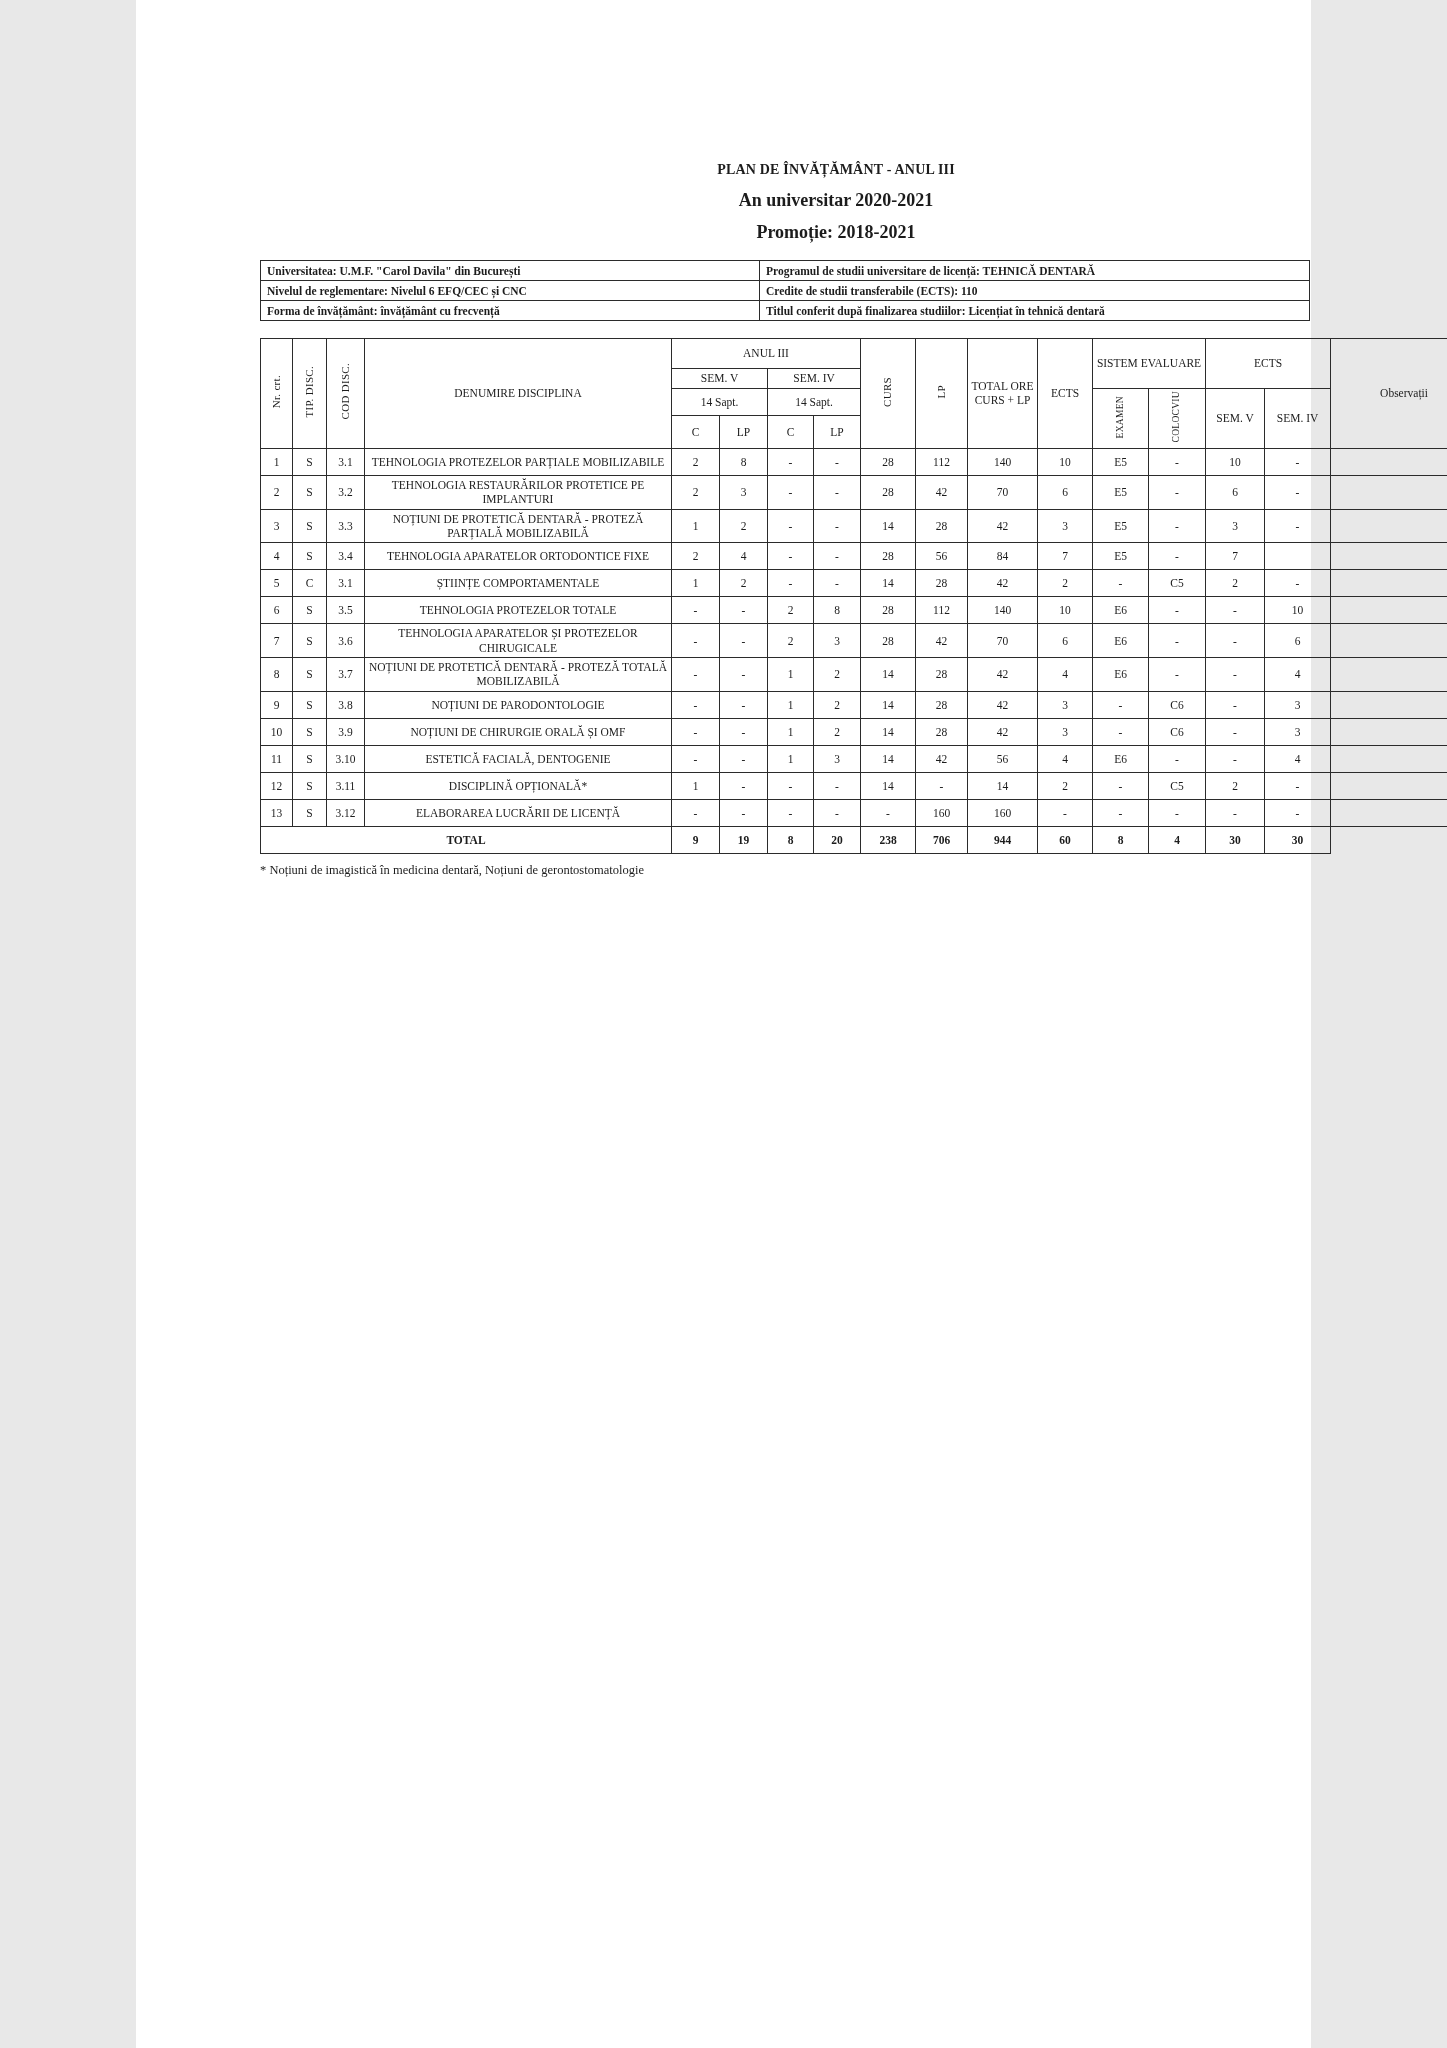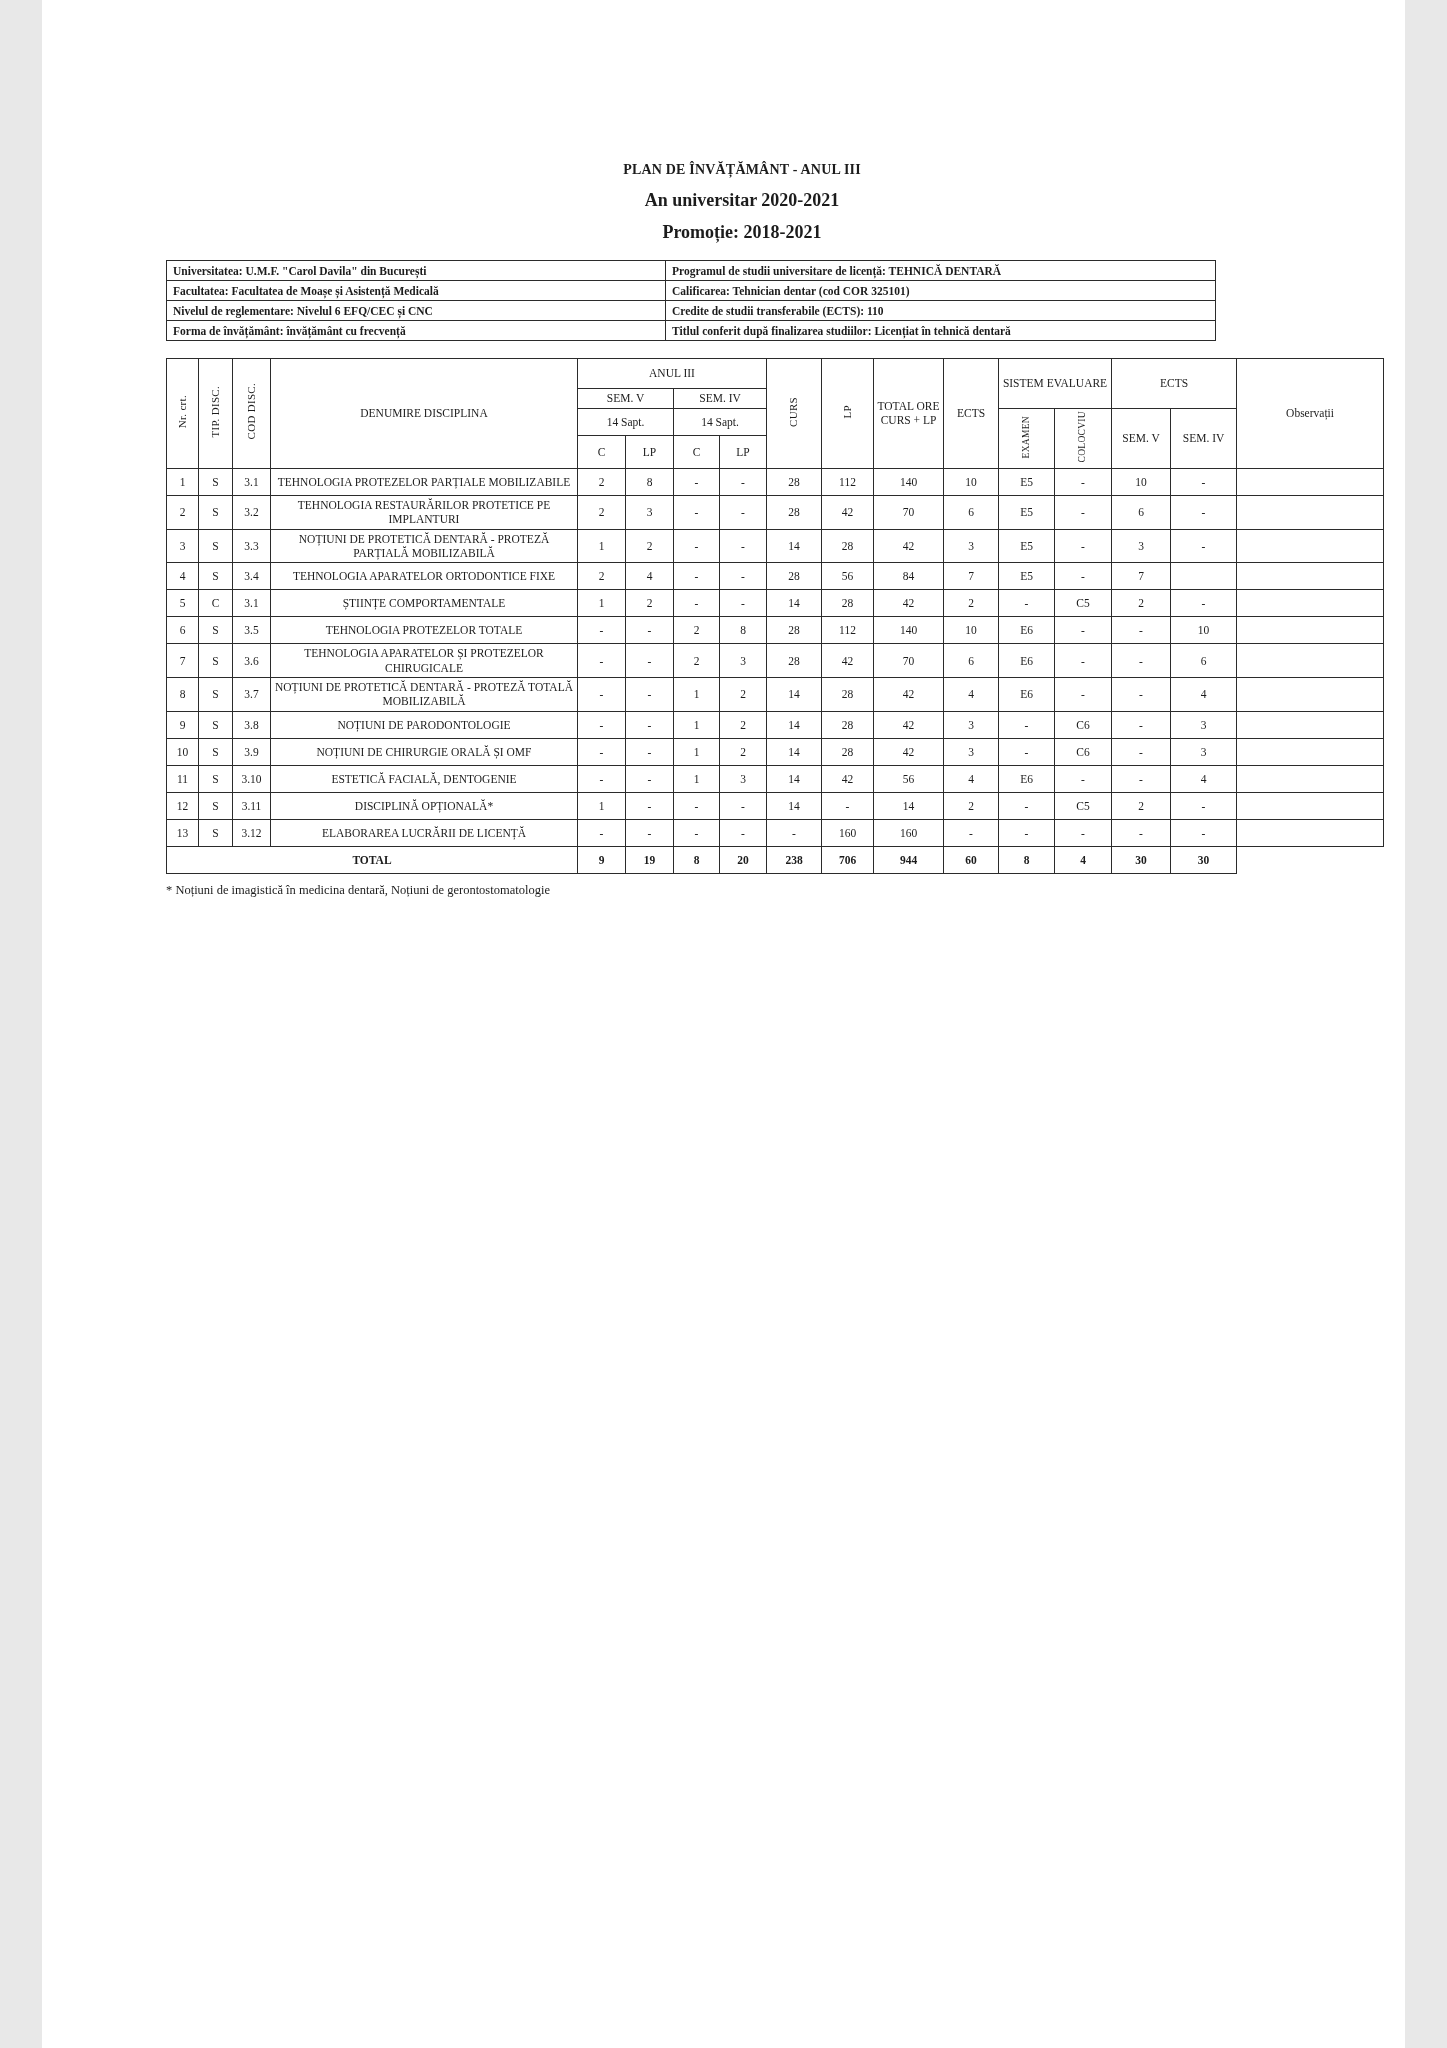--- a/index.html
+++ b/index.html
@@ -1,17 +1,17 @@
 <!DOCTYPE html>
 <html><head>
 <meta charset="utf-8">
 <style>
   html,body { margin:0; padding:0; background:#e8e8e8; }
   .page {
-    position:relative; width:1363px; height:2048px; background:#ffffff;
+    position:relative; width:1175px; height:2048px; background:#ffffff;
     font-family:"Liberation Serif","DejaVu Serif",serif; color:#1c1c1c;
     box-sizing:border-box; padding:162px 0 0 124px; margin:0 auto;
   }
   .title-block { width:1152px; text-align:center; }
   .doc-title    { font-size:14px; font-weight:bold; margin:0 0 12px 0; letter-spacing:0.2px; }
   .doc-subtitle { font-size:18px; font-weight:bold; margin:0 0 11px 0; }
 
   table { border-collapse:collapse; }
   .info-table { width:1049px; margin-top:17px; table-layout:fixed; }
   .info-table td {
@@ -54,24 +54,20 @@
 
   <table class="info-table">
     <colgroup>
         <col class="info-col-left">
         <col class="info-col-right">
       </colgroup>
     <tbody>
       <tr>
         <td>Universitatea: U.M.F. "Carol Davila" din București</td>
         <td>Programul de studii universitare de licență: TEHNICĂ DENTARĂ</td>
-      </tr>
-      <tr>
-        <td>Facultatea: Facultatea de Moașe și Asistență Medicală</td>
-        <td>Calificarea: Tehnician dentar (cod COR 325101)</td>
       </tr>
       <tr>
         <td>Nivelul de reglementare: Nivelul 6 EFQ/CEC și CNC</td>
         <td>Credite de studii transferabile (ECTS): 110</td>
       </tr>
       <tr>
         <td>Forma de învățământ: învățământ cu frecvență</td>
         <td>Titlul conferit după finalizarea studiilor: Licențiat în tehnică dentară</td>
       </tr>
     </tbody>

